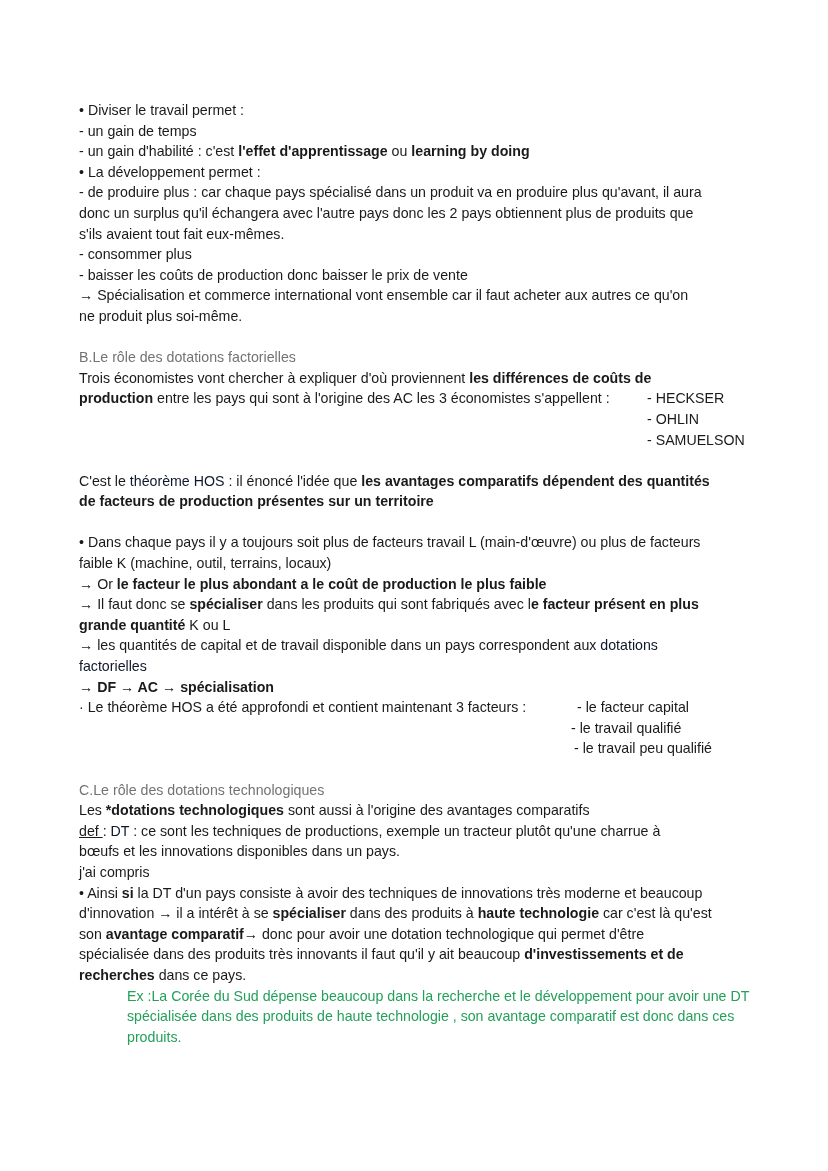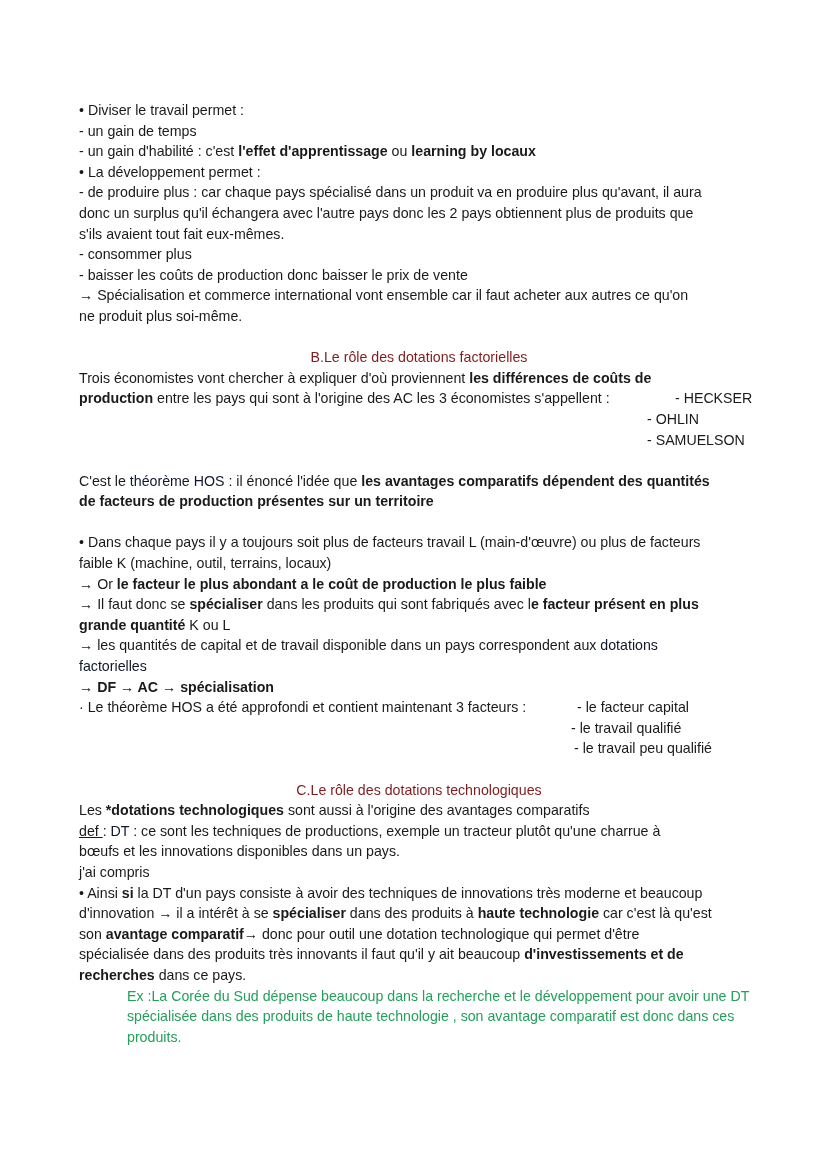--- a/index.html
+++ b/index.html
@@ -2,48 +2,48 @@
 <html><head>
 <meta charset="utf-8">
 <style>
   html, body { margin:0; padding:0; background:#ffffff; }
   body { width:828px; height:1171px; position:relative; overflow:hidden;
          font-family:"Liberation Sans", sans-serif; font-size:14.2px; color:#1a1a1a; }
   .page { position:absolute; left:79px; top:100px; width:680px; }
   .line { height:20.6px; line-height:20.6px; white-space:nowrap; position:relative; }
   .gap { height:20.6px; }
   b { font-weight:bold; }
-  .purple { color:#7f1d1d;text-align:center; }
+  .purple { color:#737373; }
   .red { color:#0f172a; }
   .green { color:#24a05a;margin-left:48px; }
   .u { text-decoration:underline; }
   .right { position:absolute; white-space:nowrap; }
 </style>
 </head>
 <body>
 
 <div class="page">
 
   <div class="line">• Diviser le travail permet :</div>
   <div class="line">-  un gain de temps</div>
-  <div class="line"><span>- un gain d'habilité : c'est </span><b>l'effet d'apprentissage</b><span> ou </span><b>learning by locaux</b></div>
+  <div class="line"><span>- un gain d'habilité : c'est </span><b>l'effet d'apprentissage</b><span> ou </span><b>learning by doing</b></div>
   <div class="line">• La développement permet :</div>
   <div class="line">- de produire plus : car chaque pays spécialisé dans un produit va en produire plus qu'avant, il aura</div>
   <div class="line">donc un surplus qu'il échangera avec l'autre pays donc les 2 pays obtiennent plus de produits que</div>
   <div class="line">s'ils avaient tout fait eux-mêmes.</div>
   <div class="line">- consommer plus</div>
   <div class="line">- baisser les coûts de production donc baisser le prix de vente</div>
   <div class="line">→ Spécialisation et commerce international vont ensemble car il faut acheter aux autres ce qu'on</div>
   <div class="line">ne produit plus soi-même.</div>
   <div class="gap"></div>
 
   <div class="line purple">B.Le rôle des dotations factorielles</div>
   <div class="line"><span>Trois économistes vont chercher à expliquer d'où proviennent </span><b>les différences de coûts de</b></div>
   <div class="line"><b>production</b><span> entre les pays qui sont à l'origine des AC les 3 économistes s'appellent :</span>
-    <span class="right" style="left:596px;top:0">- HECKSER</span></div>
+    <span class="right" style="left:568px;top:0">- HECKSER</span></div>
   <div class="line">
       <span class="right" style="left:568px;top:0">- OHLIN</span>
     </div>
   <div class="line">
       <span class="right" style="left:568px;top:0">- SAMUELSON</span>
     </div>
   <div class="gap"></div>
   <div class="line"><span>C'est le </span><span class="red">théorème HOS</span><span> : il énoncé l'idée que </span><b>les avantages comparatifs dépendent des quantités</b></div>
   <div class="line"><b>de facteurs de production présentes sur un territoire</b></div>
   <div class="gap"></div>
@@ -65,19 +65,19 @@
     </div>
   <div class="gap"></div>
 
   <div class="line purple">C.Le rôle des dotations technologiques</div>
   <div class="line"><span>Les </span><b>*dotations technologiques</b><span> sont aussi à l'origine des avantages comparatifs</span></div>
   <div class="line"><span class="u">def </span><span>: </span><span class="red">DT</span><span> : ce sont les techniques de productions, exemple un tracteur plutôt qu'une charrue à</span></div>
   <div class="line">bœufs et les innovations disponibles dans un pays.</div>
   <div class="line">j'ai compris</div>
   <div class="line"><span>• Ainsi </span><b>si</b><span> la DT d'un pays consiste à avoir des techniques de innovations très moderne et beaucoup</span></div>
   <div class="line"><span>d'innovation → il a intérêt à se </span><b>spécialiser</b><span> dans des produits à </span><b>haute technologie</b><span> car c'est là qu'est</span></div>
-  <div class="line"><span>son </span><b>avantage comparatif</b><span>→ donc pour outil une dotation technologique qui permet d'être</span></div>
+  <div class="line"><span>son </span><b>avantage comparatif</b><span>→ donc pour avoir une dotation technologique qui permet d'être</span></div>
   <div class="line"><span>spécialisée dans des produits très innovants il faut qu'il y ait beaucoup </span><b>d'investissements et de</b></div>
   <div class="line"><b>recherches</b><span> dans ce pays.</span></div>
   <div class="line green">Ex :La Corée du Sud dépense beaucoup dans la recherche et le développement pour avoir une DT</div>
   <div class="line green">spécialisée dans des produits de haute technologie , son avantage comparatif est donc dans ces</div>
   <div class="line green">produits.</div>
 </div>
 
 </body></html>

